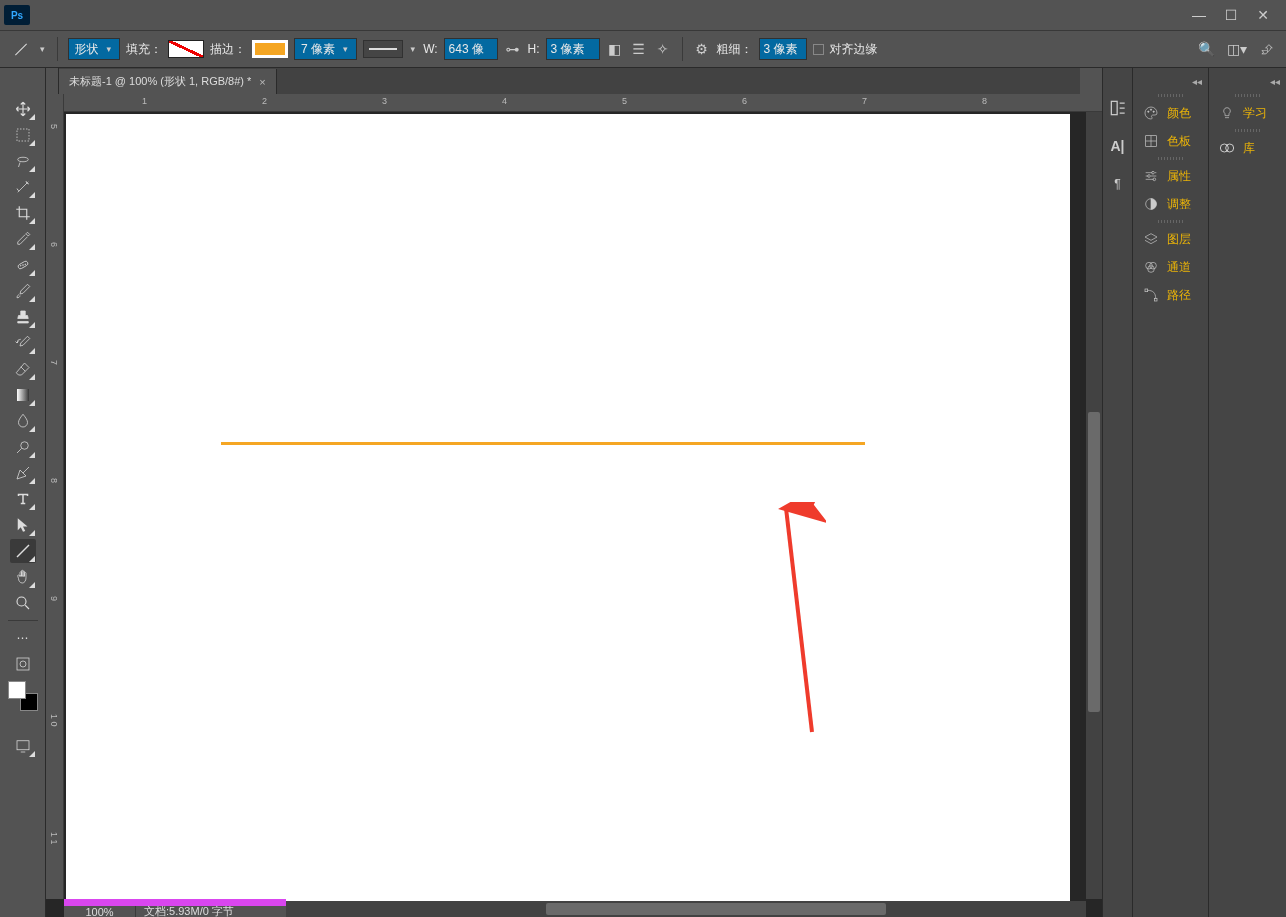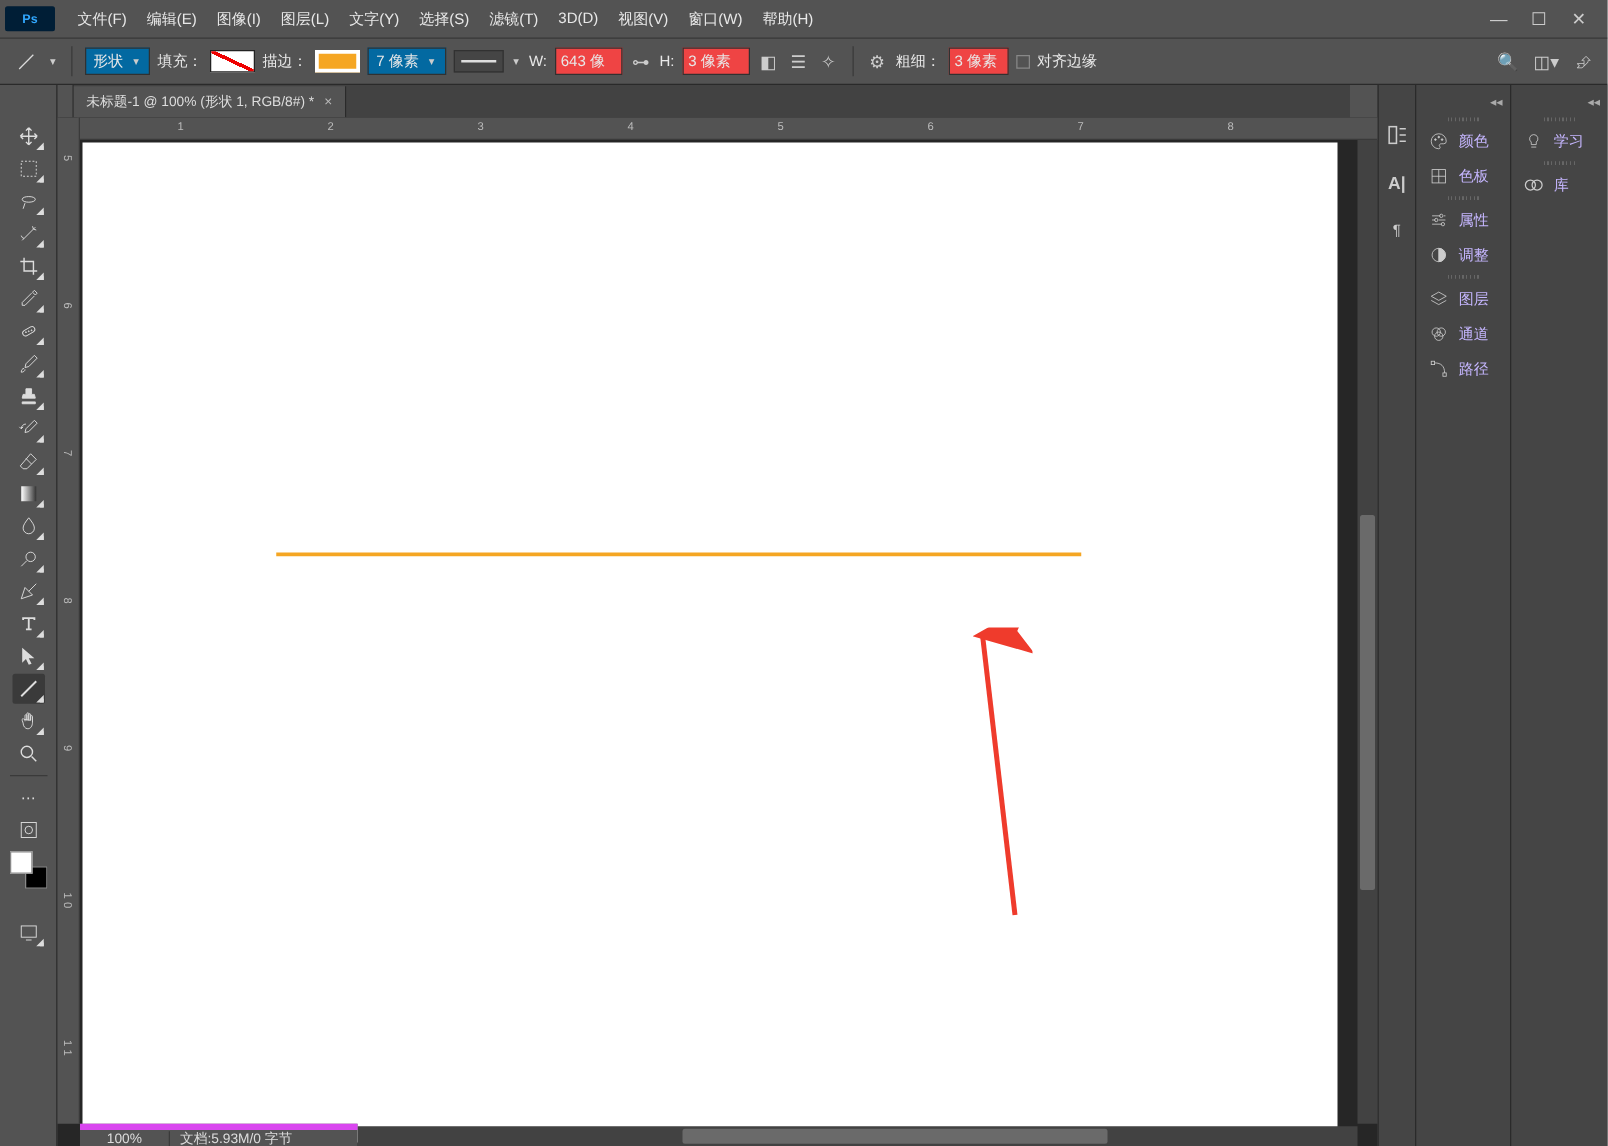--- a/index.html
+++ b/index.html
@@ -1,32 +1,32 @@
 <!DOCTYPE html>
 <html><head>
 <meta charset="utf-8">
 <style>
 * { margin:0; padding:0; box-sizing:border-box; font-family:"Microsoft YaHei","Segoe UI",sans-serif; user-select:none; }
 body { width:1286px; height:917px; background:#535353; overflow:hidden; color:#e8e8e8; font-size:12px; }
 .titlebar { height:30px; background:#535353; display:flex; align-items:center; padding:0 4px; }
-.ps-icon { width:40px; height:20px; background:#001E36; color:#31A8FF; font-weight:bold; font-size:10px; display:flex; align-items:center; justify-content:center; border-radius:2px; margin-right:10px;}
+.ps-icon { width:26px; height:20px; background:#001E36; color:#31A8FF; font-weight:bold; font-size:10px; display:flex; align-items:center; justify-content:center; border-radius:2px; margin-right:10px;}
 .menubar { display:flex; gap:0; }
 .menubar span { padding:4px 8px; cursor:default; }
 .winbtns { margin-left:auto; display:flex; gap:18px; padding-right:12px; color:#ccc;}
 .winbtn { width:14px; height:14px; display:flex; align-items:center; justify-content:center; font-size:14px;}
 .optbar { height:38px; background:#535353; border-top:1px solid #383838; border-bottom:1px solid #2a2a2a; display:flex; align-items:center; padding:0 10px; gap:6px; font-size:12px;}
 .opt-line-icon { width:22px; height:22px; display:flex; align-items:center; justify-content:center; position:relative;}
 .opt-line-icon::after{content:"";width:16px;height:1px;background:#ddd;transform:rotate(-45deg);}
 .opt-chev{font-size:9px;color:#ccc;padding:0 2px;}
 .opt-select{background:#0369a1;border:1px solid #313131;height:22px;display:flex;align-items:center;padding:0 6px;gap:6px;min-width:50px;}
 .opt-swatch{width:36px;height:18px;border:1px solid #222;position:relative;}
 .fill-none{background:#fff;}
 .fill-none::after{content:"";position:absolute;left:0;top:0;right:0;bottom:0;background:linear-gradient(to top right,transparent 45%,#e00 45%,#e00 55%,transparent 55%);}
 .stroke-orange{background:#f5a623;border:3px solid #fff;box-sizing:border-box;height:18px;}
-.opt-num{background:#ef4444;border:1px solid #313131;height:22px;width:54px;padding:0 4px;display:flex;align-items:center;}
+.opt-num{background:#0369a1;border:1px solid #313131;height:22px;width:54px;padding:0 4px;display:flex;align-items:center;}
 .opt-num.small{width:48px;}
 .vdiv{width:1px;height:24px;background:#3a3a3a;margin:0 4px;}
 .linestyle{width:40px;height:18px;border:1px solid #313131;background:#454545;display:flex;align-items:center;justify-content:center;}
 .linestyle::after{content:"";width:28px;height:2px;background:#ddd;}
 .gicon{width:18px;height:18px;display:flex;align-items:center;justify-content:center;color:#ccc;font-size:14px;}
 .cb{width:11px;height:11px;border:1px solid #888;background:#535353;}
 .optbar-right{margin-left:auto;display:flex;gap:12px;align-items:center;}
 .workspace{position:absolute;top:68px;left:0;right:0;bottom:0;display:flex;}
 .tabstrip{position:absolute;top:68px;left:48px;right:206px;height:36px;background:#424242;border-bottom:1px solid #2a2a2a;display:flex;}
 .tabstrip::before{content:"";width:10px;height:26px;background:#535353;border-right:1px solid #2a2a2a;}
@@ -43,54 +43,41 @@
 .sw-bg{width:18px;height:18px;background:#000;border:1px solid #888;position:absolute;right:0;bottom:0;}
 .canvas-area{flex:1;background:#262626;position:relative;margin-top:26px;}
 .ruler-h{position:absolute;top:0;left:16px;right:0;height:18px;background:#535353;border-bottom:1px solid #3a3a3a;overflow:hidden;font-size:9px;color:#bbb;}
 .ruler-v{position:absolute;top:0;left:0;bottom:18px;width:18px;background:#535353;border-right:1px solid #3a3a3a;overflow:hidden;font-size:9px;color:#bbb;}
 .ruler-h .tick{position:absolute;top:2px;}
 .ruler-v .tick{position:absolute;left:3px;writing-mode:vertical-rl;}
 .vscroll{position:absolute;right:0;top:18px;bottom:18px;width:16px;background:#424242;}
 .vscroll .thumb{position:absolute;left:2px;right:2px;top:300px;height:300px;background:#6a6a6a;border-radius:2px;}
 .hscroll{position:absolute;left:240px;right:16px;bottom:0;height:16px;background:#424242;}
 .hscroll .thumb{position:absolute;top:2px;bottom:2px;left:260px;width:340px;background:#6a6a6a;border-radius:2px;}
-.statusbar{position:absolute;left:18px;bottom:0;height:18px;background:#535353;border-top:5px solid #d946ef;display:flex;align-items:center;font-size:11px;color:#ddd;width:222px;}
+.statusbar{position:absolute;left:18px;bottom:0;height:18px;background:#535353;border-top:7px solid #d946ef;display:flex;align-items:center;font-size:11px;color:#ddd;width:222px;}
 .status-zoom{width:72px;text-align:center;border-right:1px solid #3a3a3a;}
 .status-doc{padding:0 8px;}
 .canvas{position:absolute;left:20px;top:20px;width:1004px;height:800px;background:#fff;}
 .orange-line{position:absolute;left:155px;top:328px;width:644px;height:3px;background:#f5a623;}
 .red-arrow{position:absolute;left:700px;top:388px;}
 .panelcol1{width:34px;background:#454545;border-left:1px solid #2a2a2a;display:flex;flex-direction:column;align-items:center;padding-top:30px;gap:18px;}
 .panelcol1 .ic{width:20px;height:20px;display:flex;align-items:center;justify-content:center;color:#ccc;}
 .panelgroup{width:76px;background:#454545;border-left:1px solid #2a2a2a;display:flex;flex-direction:column;padding-top:8px;}
 .pg-chev{height:16px;text-align:right;padding-right:6px;color:#aaa;font-size:10px;}
-.pgrow{height:28px;display:flex;align-items:center;gap:8px;padding-left:10px;color:#c4b5fd;font-size:12px;}
+.pgrow{height:28px;display:flex;align-items:center;gap:8px;padding-left:10px;color:#eab308;font-size:12px;}
 .pgrow svg,.pgrow .ic{width:16px;height:16px;flex-shrink:0;}
 .grip{height:7px;display:flex;align-items:center;justify-content:center;}
 .grip::after{content:"";width:26px;height:3px;background:repeating-linear-gradient(90deg,#666 0 1px,transparent 1px 3px);}
 .panelcol2{width:78px;background:#454545;border-left:1px solid #2a2a2a;display:flex;flex-direction:column;padding-top:8px;}
 </style>
 </head>
 <body>
 
 <div class="titlebar">
   <div class="ps-icon">Ps</div>
-  <div class="menubar">
-    <span>文件(F)</span>
-    <span>编辑(E)</span>
-    <span>图像(I)</span>
-    <span>图层(L)</span>
-    <span>文字(Y)</span>
-    <span>选择(S)</span>
-    <span>滤镜(T)</span>
-    <span>3D(D)</span>
-    <span>视图(V)</span>
-    <span>窗口(W)</span>
-    <span>帮助(H)</span>
-  </div>
   <div class="winbtns">
     <div class="winbtn">—</div>
     <div class="winbtn">☐</div>
     <div class="winbtn">✕</div>
   </div>
 </div>
 
 <div class="optbar">
   <div class="opt-line-icon"></div>
   <span class="opt-chev">▾</span>

